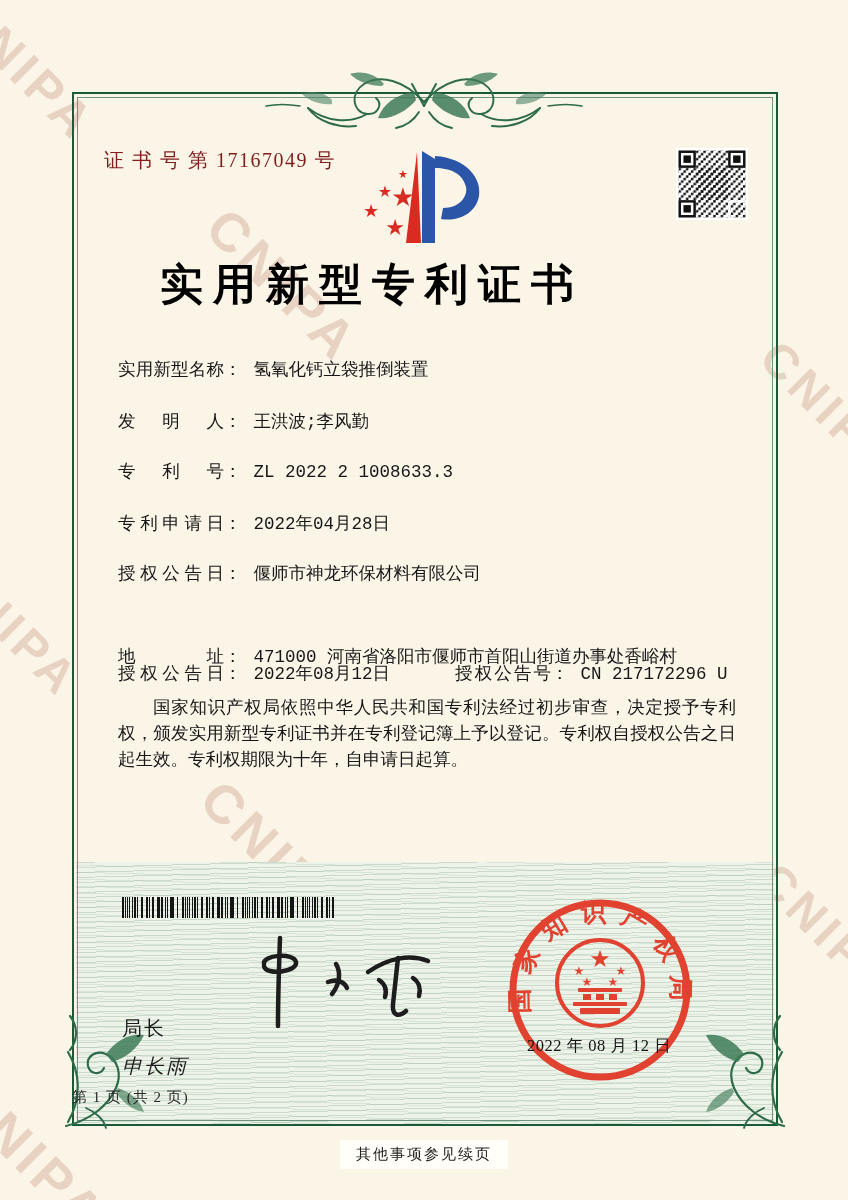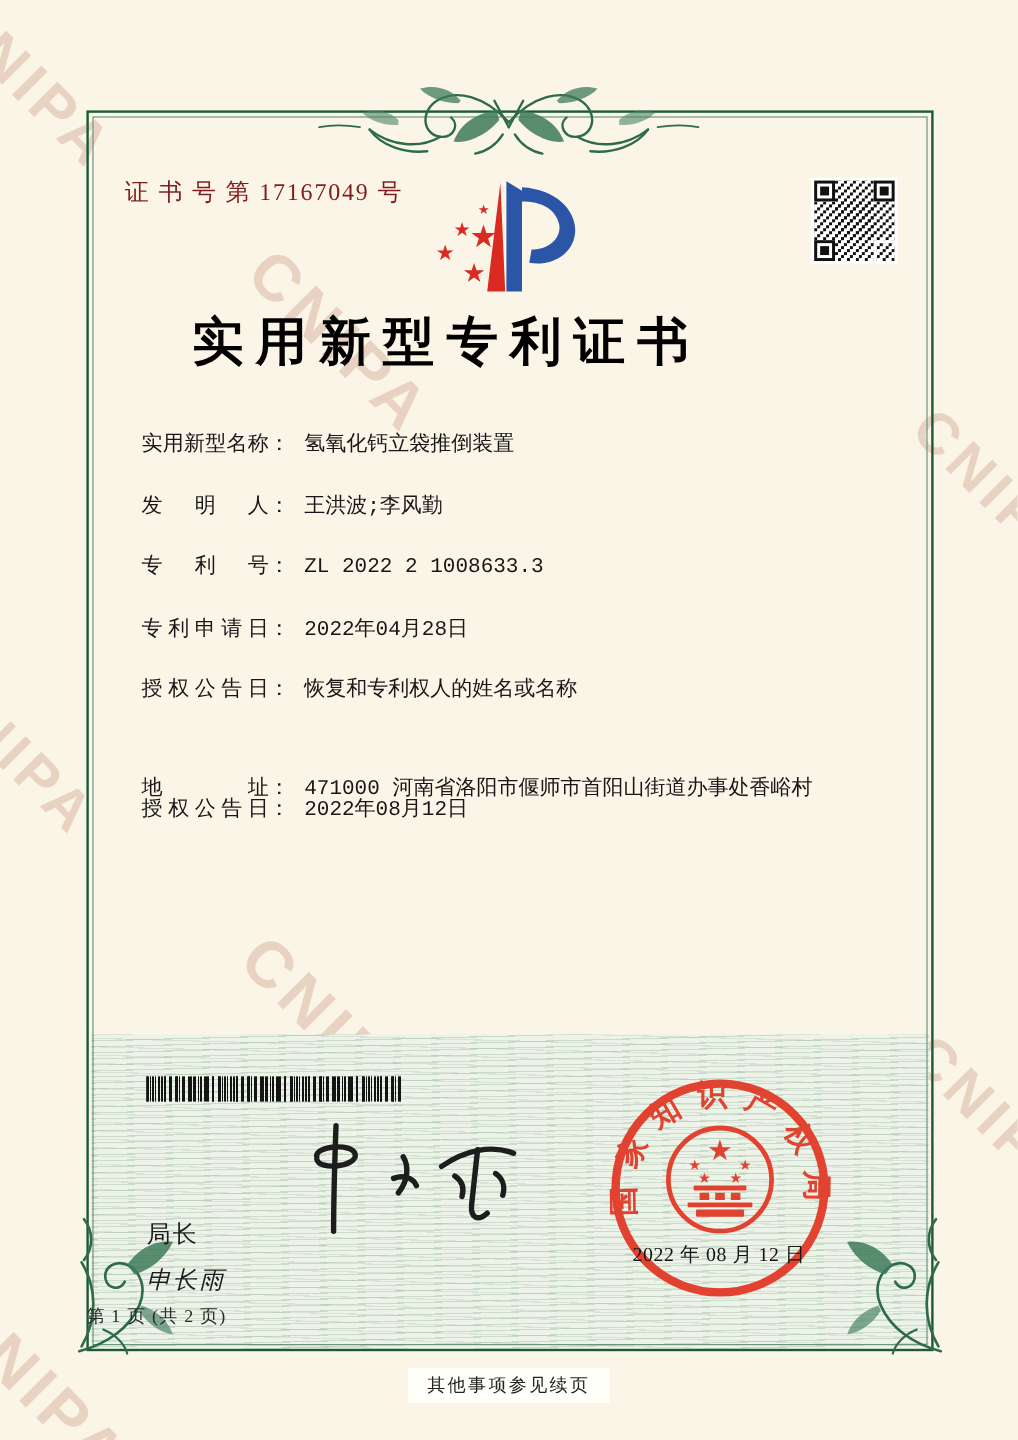--- a/index.html
+++ b/index.html
@@ -205,30 +205,34 @@
 <div class="frow" style="top:409px">
   <span class="flabel">发明人</span><span class="fcolon">：</span><span class="fvalue">王洪波;李风勤</span>
 </div>
 <div class="frow" style="top:459px">
   <span class="flabel">专利号</span><span class="fcolon">：</span><span class="fvalue">ZL 2022 2 1008633.3</span>
 </div>
 <div class="frow" style="top:511px">
   <span class="flabel">专利申请日</span><span class="fcolon">：</span><span class="fvalue">2022年04月28日</span>
 </div>
 <div class="frow" style="top:561px">
-  <span class="flabel">授权公告日</span><span class="fcolon">：</span><span class="fvalue">恢复和专利权人的姓名或名称</span>
+  <span class="flabel">授权公告日</span><span class="fcolon">：</span><span class="fvalue">偃师市神龙环保材料有限公司</span>
 </div>
 <div class="frow" style="top:644px">
   <span class="flabel">地址</span><span class="fcolon">：</span><span class="fvalue">471000 河南省洛阳市偃师市首阳山街道办事处香峪村</span>
 </div>
 <div class="frow" style="top:661px">
   <span class="flabel">授权公告日</span><span class="fcolon">：</span><span class="fvalue">2022年08月12日</span>
+  <span class="grant-pair">
+    <span class="flabel">授权公告号</span><span class="fcolon">：</span><span class="fvalue">CN 217172296 U</span>
+  </span>
 </div>
 
 <div class="paras">
+  <p>国家知识产权局依照中华人民共和国专利法经过初步审查，决定授予专利权，颁发实用新型专利证书并在专利登记簿上予以登记。专利权自授权公告之日起生效。专利权期限为十年，自申请日起算。</p>
 </div>
 
 <div class="barcode"></div>
 
 <div class="director-title">局长</div>
 <div class="director-name">申长雨</div>
 
 <svg class="signature-svg" width="220" height="110" viewBox="0 0 220 110">
   <g stroke="#1d1d1d" stroke-width="4.5" fill="none" stroke-linecap="round" stroke-linejoin="round">
     <path d="M 40 10 C 39 38 38 70 38 98"></path>

